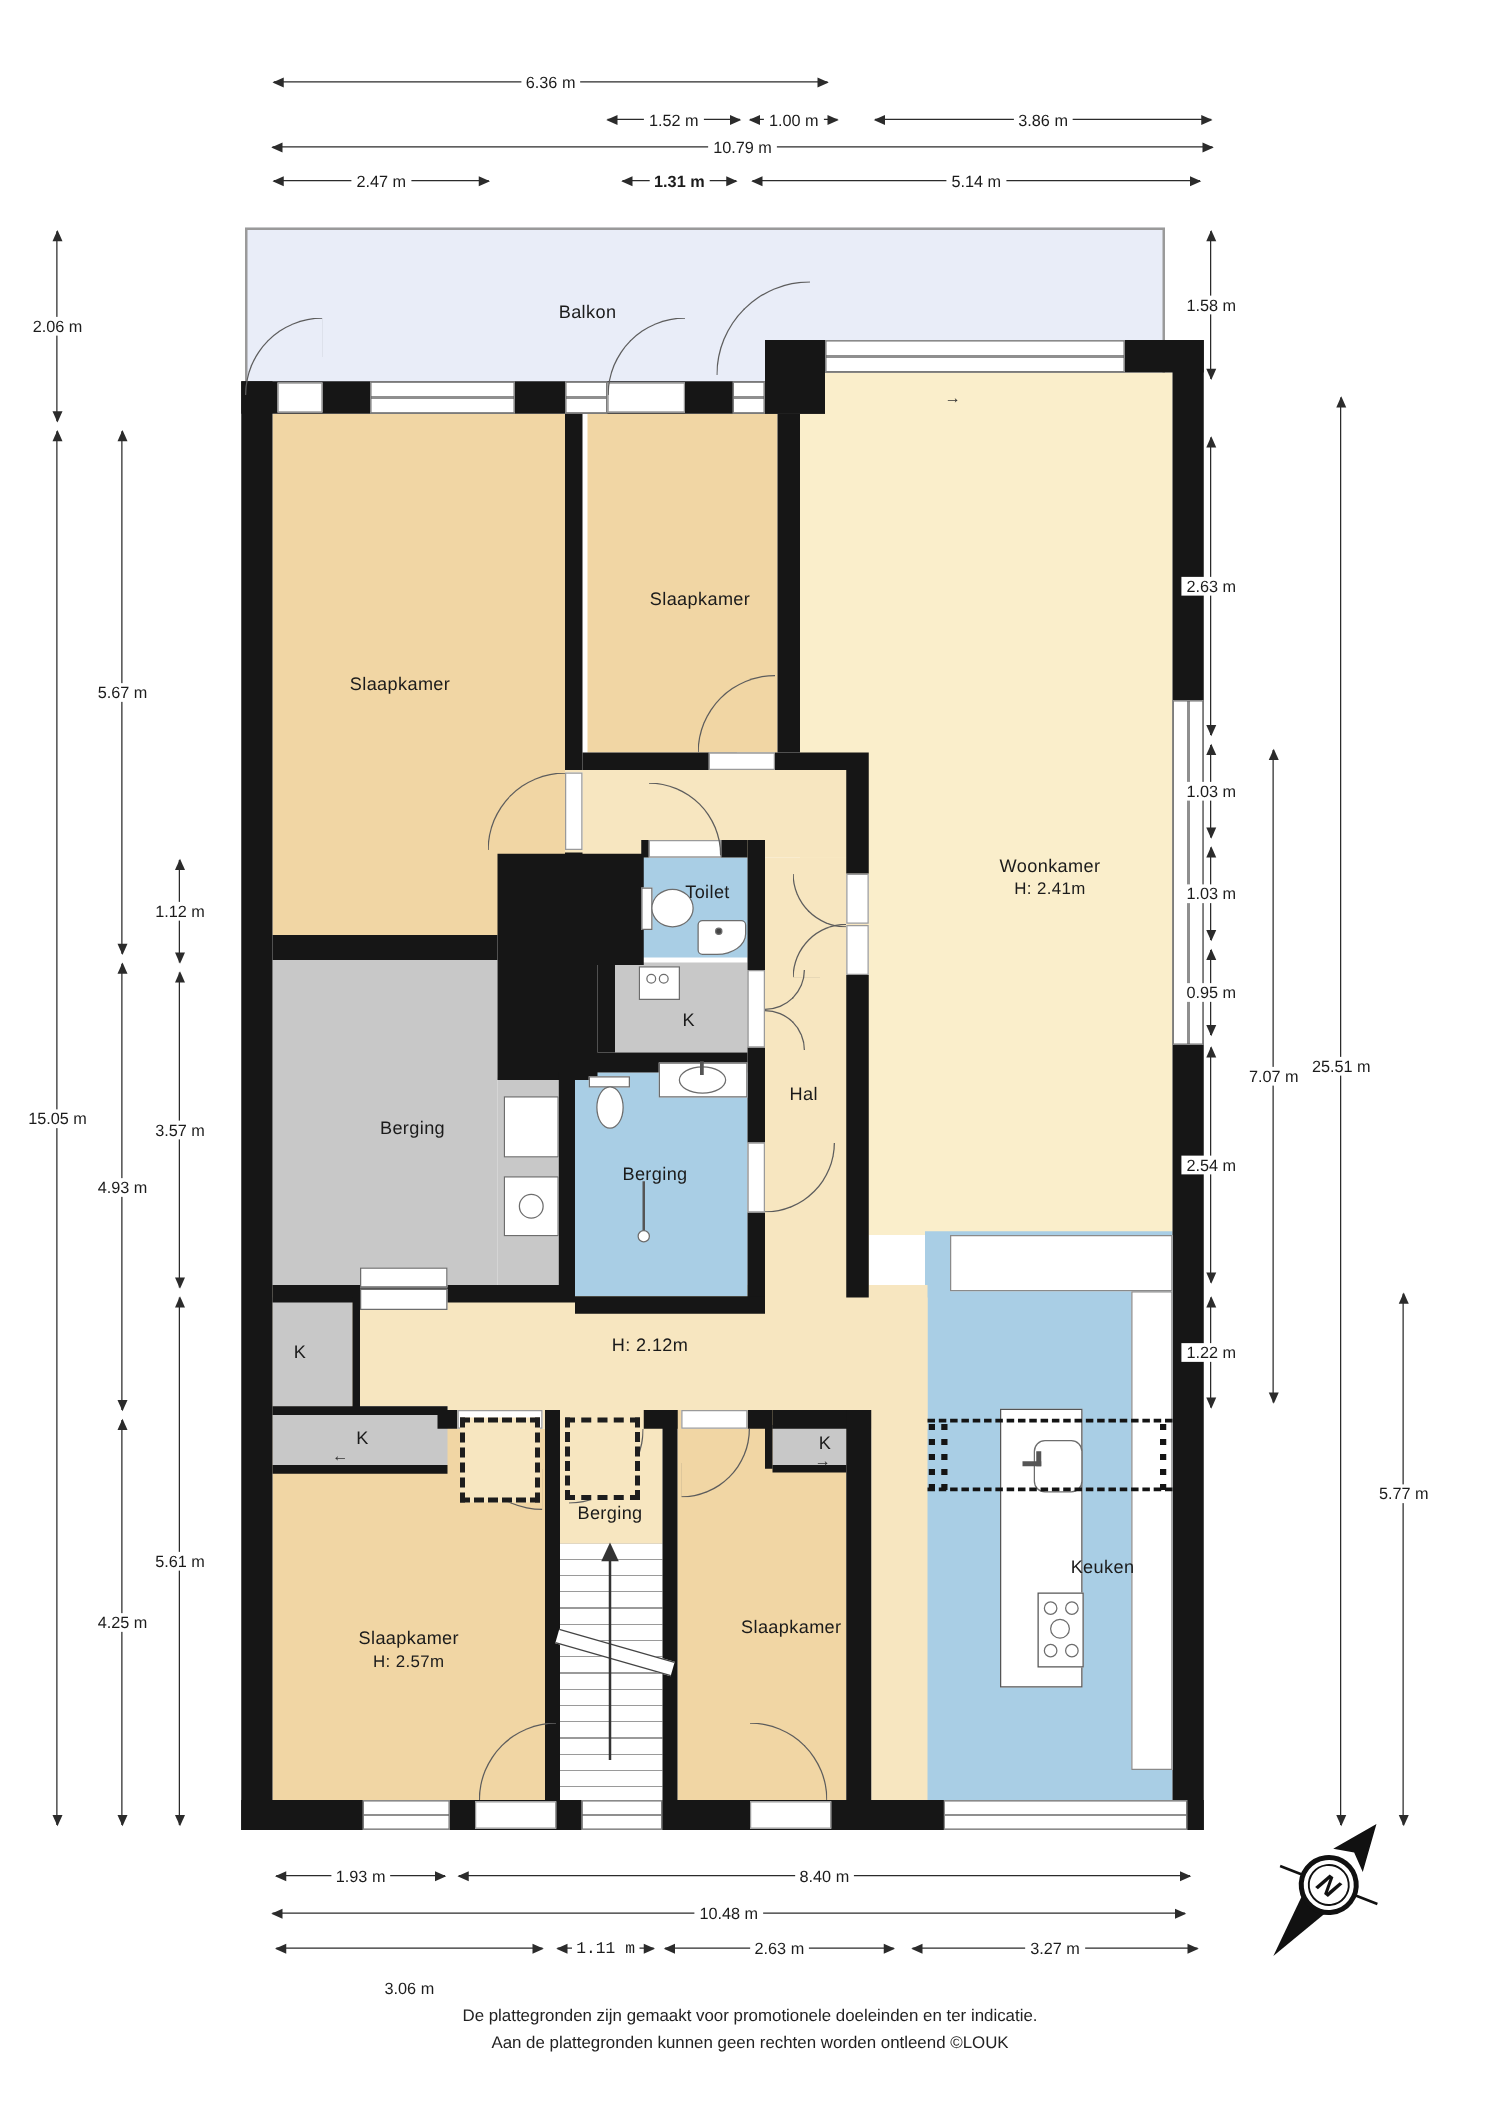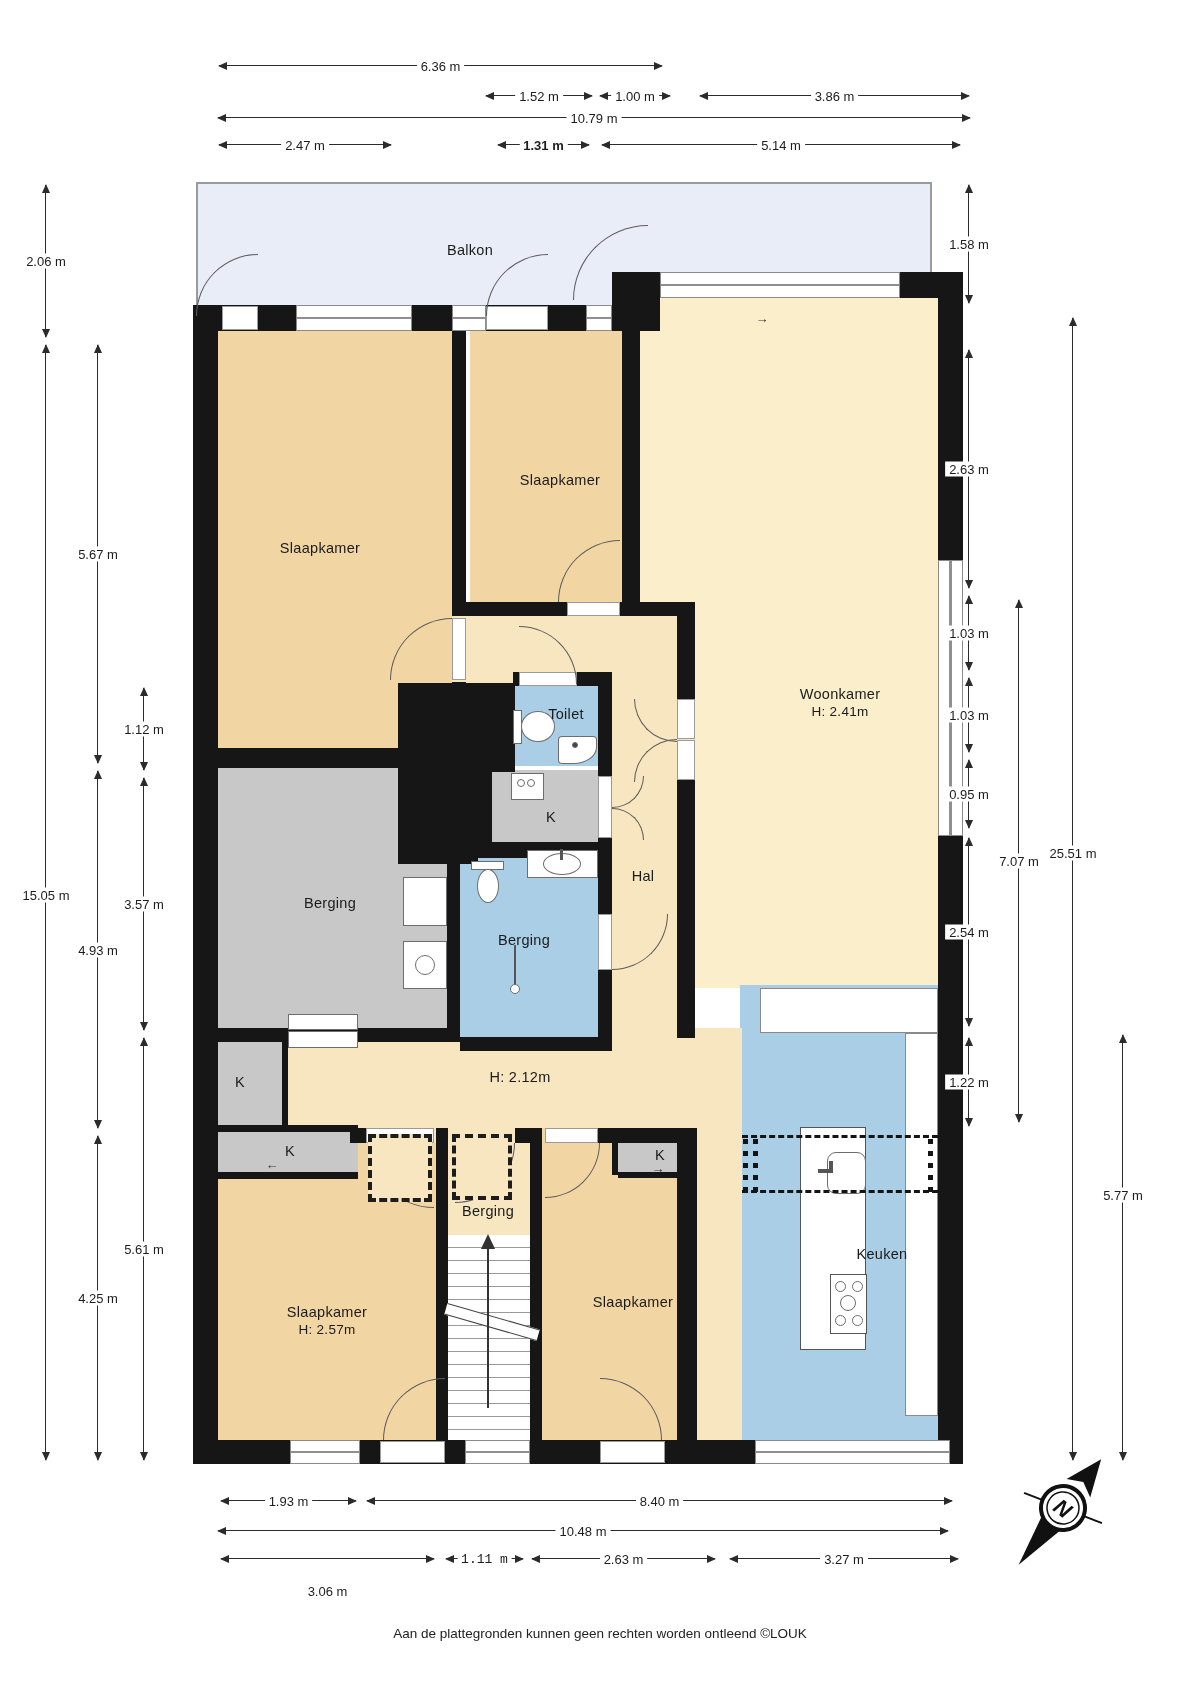--- a/index.html
+++ b/index.html
@@ -376,14 +376,15 @@
     <g transform="translate(71,72) rotate(38)">
       <line x1="-40" y1="12" x2="40" y2="-12" stroke="#111" stroke-width="2"></line>
       <polygon points="0,-62 15,-25 0,-33 -15,-25" fill="#111"></polygon>
       <polygon points="-12,18 12,18 0,72" fill="#111"></polygon>
       <circle r="22" fill="#fff" stroke="#111" stroke-width="4"></circle>
       <circle r="16" fill="none" stroke="#111" stroke-width="1.5"></circle>
       <text x="0" y="8" text-anchor="middle" font-size="22" font-weight="bold" font-style="italic" fill="#111">N</text>
     </g>
   </svg>
 
+  <div class="disc" style="top:1605px;">De plattegronden zijn gemaakt voor promotionele doeleinden en ter indicatie.</div>
   <div class="disc" style="top:1626px;">Aan de plattegronden kunnen geen rechten worden ontleend ©LOUK</div>
 </div>
 
 </body></html>

